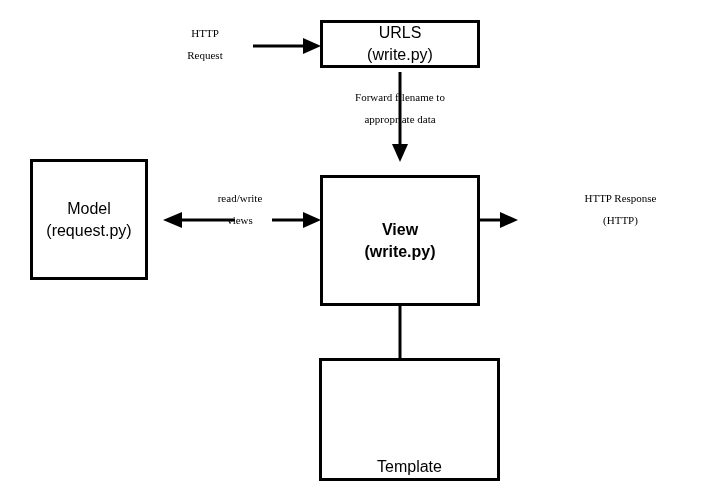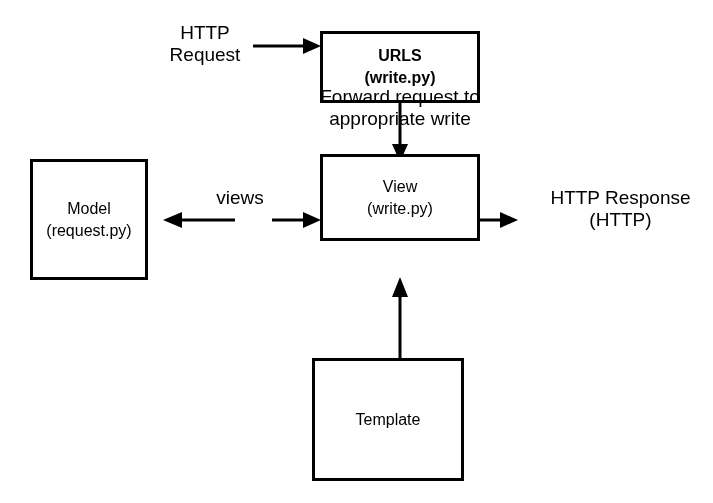--- a/index.html
+++ b/index.html
@@ -34,25 +34,26 @@
     font-size: 16px;
     line-height: 22px;
     white-space: nowrap;
   }
   .box-label .ln {
     display: block;
   }
   .free-label {
     position: absolute;
     text-align: center;
-    font-size: 19px;
+    font-size: 11px;
     line-height: 22px;
     white-space: nowrap;
     background: transparent;
     z-index: 4;
+    font-family: Liberation Serif, serif;
   }
   .free-label .ln {
     display: block;
   }
   .conn {
     position: absolute;
     z-index: 2;
   }
   .conn svg {
     display: block;
@@ -61,24 +62,24 @@
   .stroke {
     stroke: #000000;
     stroke-width: 3;
     fill: none;
   }
   .head {
     fill: #000000;
     stroke: none;
   }
   
-  #box-urls      { left: 320px; top: 31px;  width: 160px; height: 72px; font-weight: bold; }
-  #box-view      { left: 320px; top: 154px; width: 160px; height: 87px; }
+  #box-urls      { left: 320px; top: 20px;  width: 160px; height: 48px; }
+  #box-view      { left: 320px; top: 175px; width: 160px; height: 131px; font-weight: bold; }
   #box-model     { left: 30px;  top: 159px; width: 118px; height: 121px; }
-  #box-template  { left: 312px; top: 358px; width: 152px; height: 123px; }
+  #box-template  { left: 319px; top: 358px; width: 181px; height: 123px; align-items: flex-end; }
   
   #label-http-request   { left: 150px; top: 22px;  width: 110px; }
   #label-forward        { left: 300px; top: 86px;  width: 200px; }
   #label-readwrite      { left: 195px; top: 187px; width: 90px;  }
   #label-http-response  { left: 538px; top: 187px; width: 165px; }
   
   #conn-request-urls   { left: 253px; top: 36px;  width: 70px;  height: 20px; }
   #conn-urls-view      { left: 390px; top: 72px;  width: 20px;  height: 90px; }
   #conn-view-model     { left: 160px; top: 210px; width: 75px;  height: 20px; }
   #conn-model-view     { left: 272px; top: 210px; width: 51px;  height: 20px; }
@@ -158,25 +159,26 @@
       <span class="ln">Template</span>
     </div>
   </div>
 
   <div class="free-label" id="label-http-request">
     <span class="ln">HTTP</span>
     <span class="ln">Request</span>
   </div>
 
   <div class="free-label" id="label-forward">
-    <span class="ln">Forward request to</span>
-    <span class="ln">appropriate write</span>
+    <span class="ln">Forward filename to</span>
+    <span class="ln">appropriate data</span>
   </div>
 
   <div class="free-label" id="label-readwrite">
+    <span class="ln">read/write</span>
     <span class="ln">views</span>
   </div>
 
   <div class="free-label" id="label-http-response">
     <span class="ln">HTTP Response</span>
     <span class="ln">(HTTP)</span>
   </div>
 
 </div>
 

